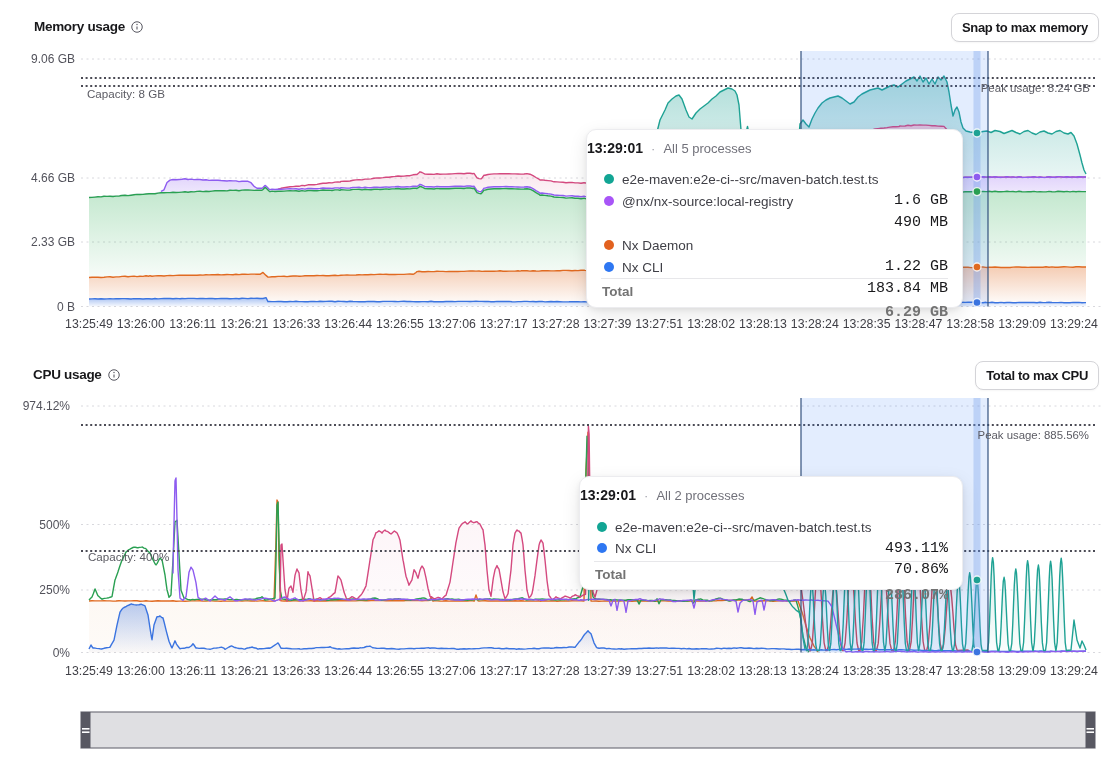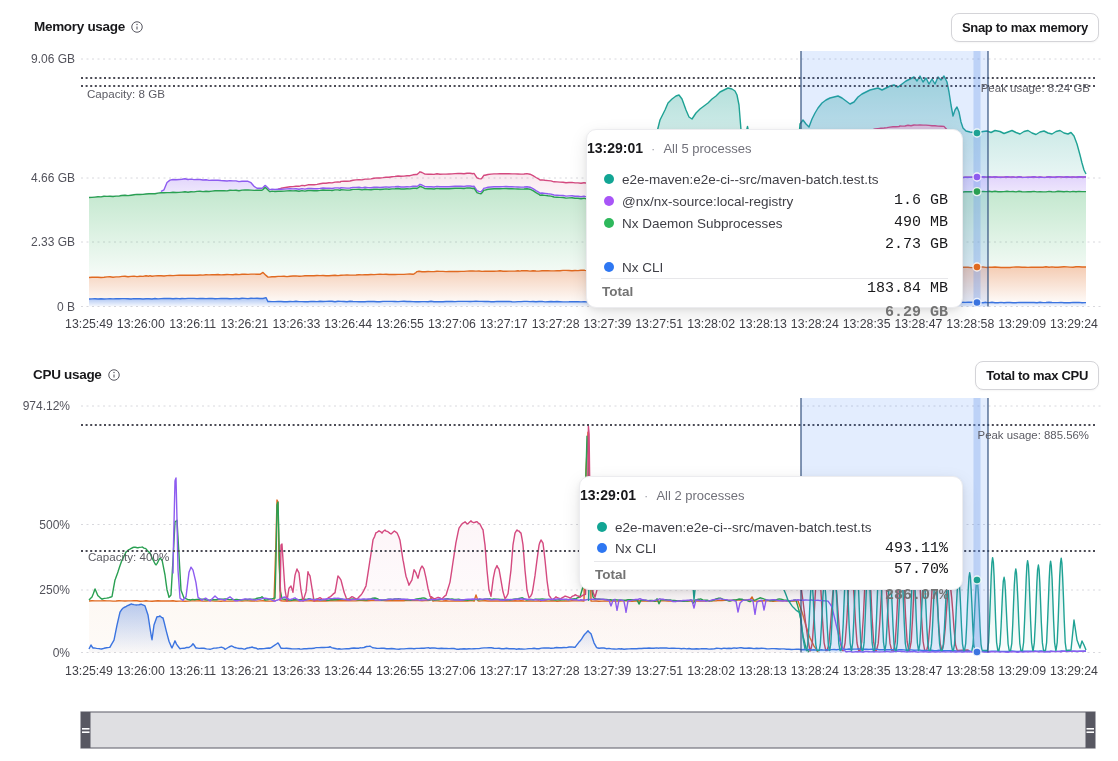--- a/index.html
+++ b/index.html
@@ -189,24 +189,24 @@
     <div class="ttr" style="top:38.5px">
       <span class="dot" style="background:#12a594"></span>
       <span class="ttl">e2e-maven:e2e-ci--src/maven-batch.test.ts</span>
       <span class="ttv">1.6 GB</span>
     </div>
     <div class="ttr" style="top:60.5px">
       <span class="dot" style="background:#a855f7"></span>
       <span class="ttl">@nx/nx-source:local-registry</span>
       <span class="ttv">490 MB</span>
     </div>
-    <div class="ttr" style="top:82.5px">
-      <span class="dot" style="background:#2eb85c"></span>
-      <span class="ttl">Nx Daemon Subprocesses</span>
-      <span class="ttv">2.73 GB</span>
+    <div class="ttr" style="top:104.5px">
+      <span class="dot" style="background:#e2611f"></span>
+      <span class="ttl">Nx Daemon</span>
+      <span class="ttv">1.22 GB</span>
     </div>
     <div class="ttr" style="top:126.5px">
       <span class="dot" style="background:#2e77f2"></span>
       <span class="ttl">Nx CLI</span>
       <span class="ttv">183.84 MB</span>
     </div>
     <div class="ttsep" style="top:148px"></div>
     <div class="ttr ttb" style="top:150.5px">
       <span class="ttl" style="left:15px">Total</span>
       <span class="ttv">6.29 GB</span>
@@ -215,19 +215,19 @@
 <div class="tt" style="left:579px;top:476px;width:384px;height:114px">
     <div class="tth"><span class="ttt">13:29:01</span><span class="ttd">·</span><span class="tts">All 2 processes</span></div>
     <div class="ttr" style="top:39.5px">
       <span class="dot" style="background:#12a594"></span>
       <span class="ttl">e2e-maven:e2e-ci--src/maven-batch.test.ts</span>
       <span class="ttv">493.11%</span>
     </div>
     <div class="ttr" style="top:61.0px">
       <span class="dot" style="background:#2e77f2"></span>
       <span class="ttl">Nx CLI</span>
-      <span class="ttv">57.70%</span>
+      <span class="ttv">70.86%</span>
     </div>
     <div class="ttsep" style="top:84px"></div>
     <div class="ttr ttb" style="top:86.5px">
       <span class="ttl" style="left:15px">Total</span>
       <span class="ttv">286.07%</span>
     </div>
   </div>
 </body></html>

